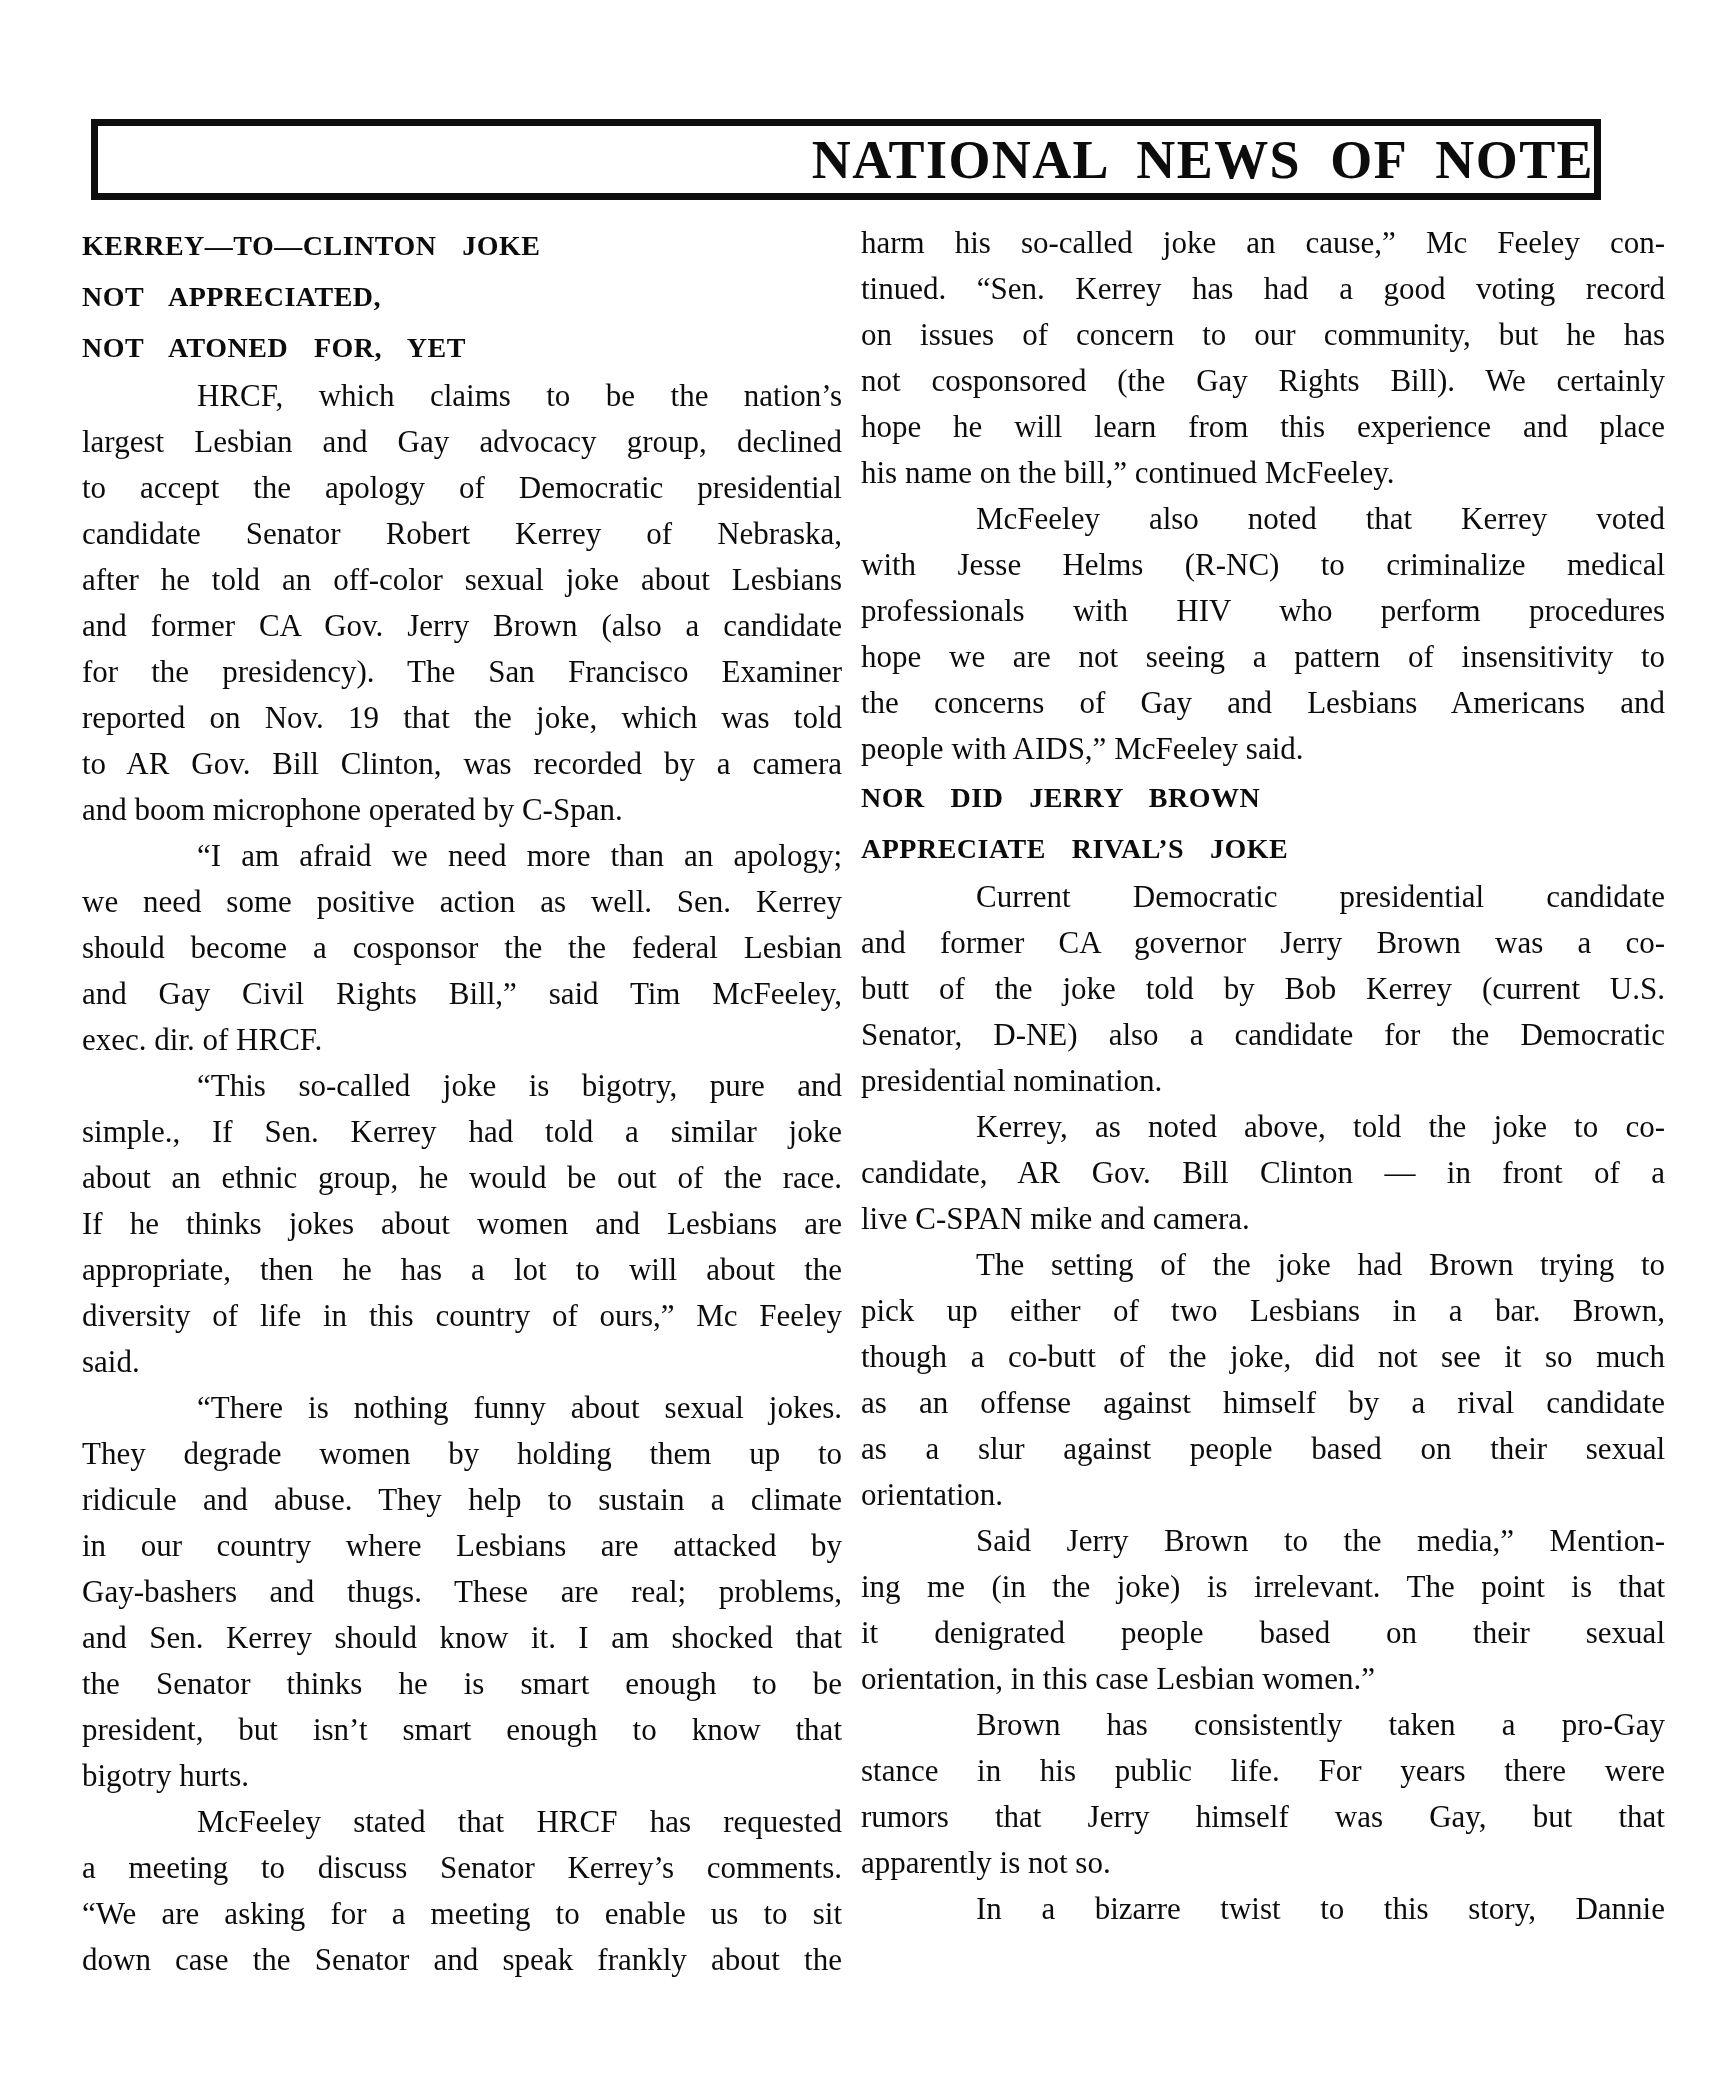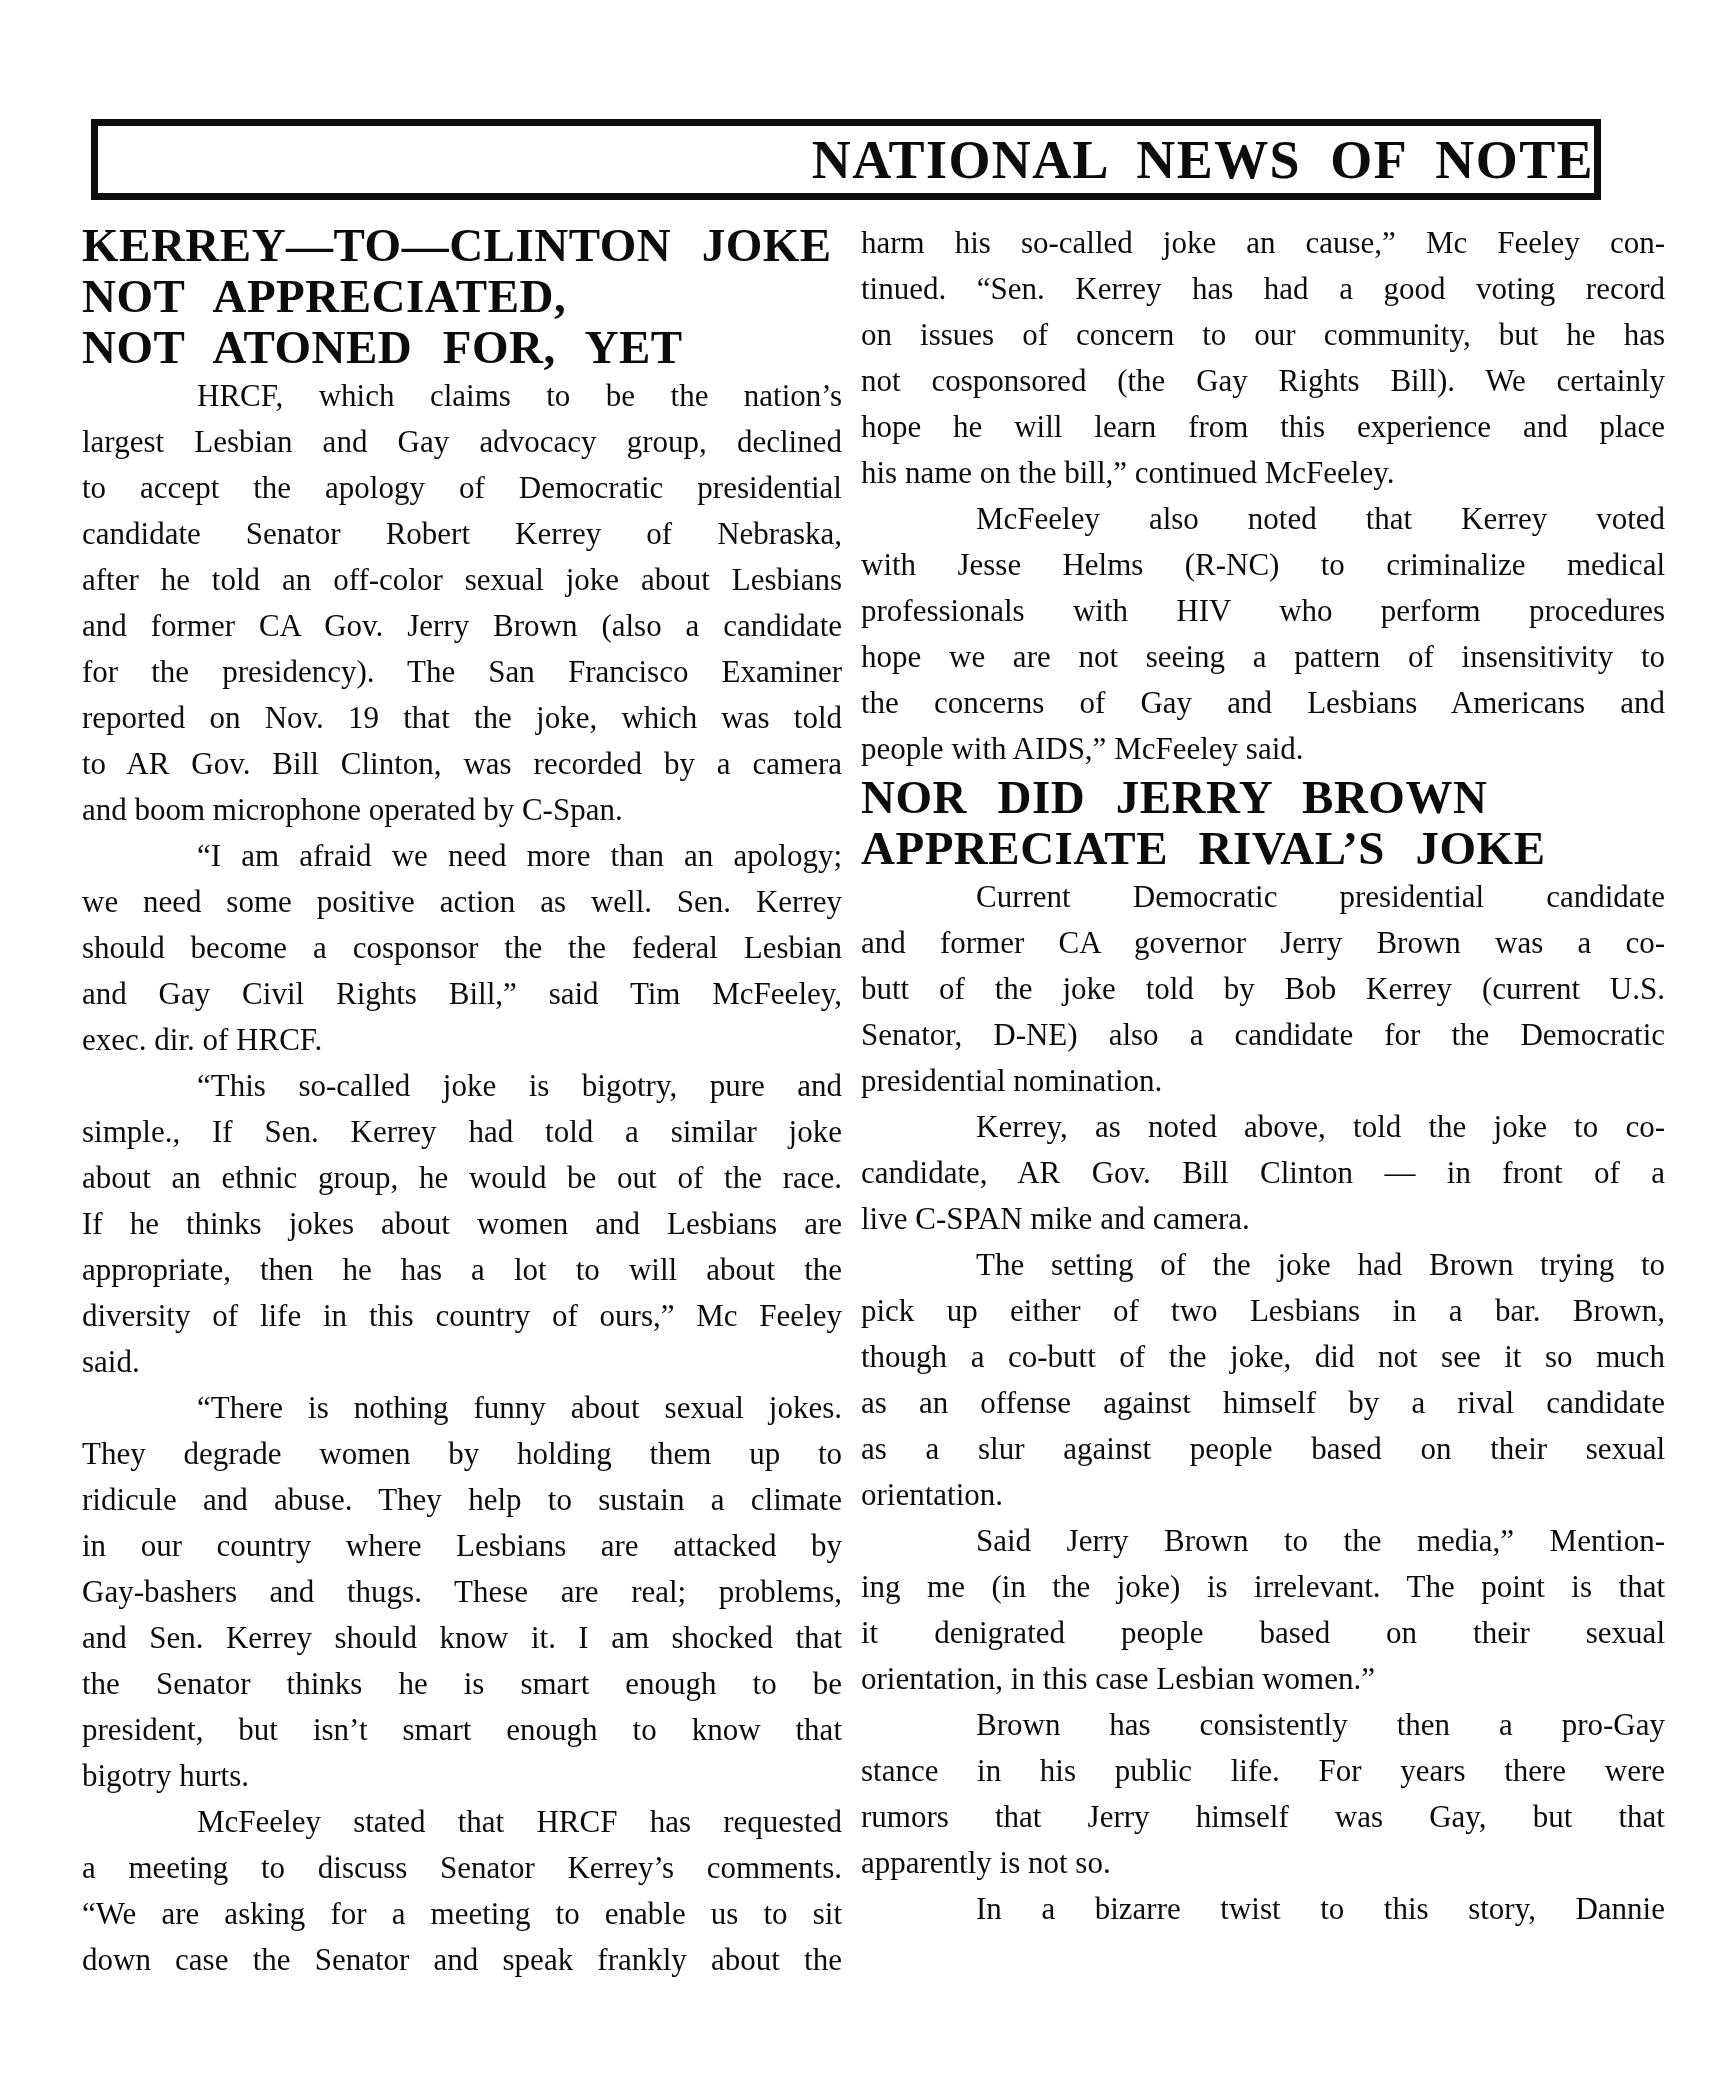--- a/index.html
+++ b/index.html
@@ -49,21 +49,21 @@
     line-height: 46px;
   }
   .line { text-align: left; }
   .line.j {
     text-align: justify;
     text-align-last: justify;
   }
   .line.ind { text-indent: 115px; }
   .heading .line {
     font-weight: 700;
-    font-size: 47px;
+    font-size: 28px;
     line-height: 51px;
     word-spacing: 18.3px;
     letter-spacing: 0.5px;
     white-space: nowrap;
   }
   .u {
     text-decoration-thickness: 3.4px;
     text-underline-offset: 4.3px;
   }
 </style>
@@ -167,21 +167,21 @@
         <div class="line j">as a slur against people based on their sexual</div>
         <div class="line">orientation.</div>
       </div>
       <div class="para">
         <div class="line j ind">Said Jerry Brown to the media,” Mention-</div>
         <div class="line j">ing me (in the joke) is irrelevant. The point is that</div>
         <div class="line j">it denigrated people based on their sexual</div>
         <div class="line">orientation, in this case Lesbian women.”</div>
       </div>
       <div class="para">
-        <div class="line j ind">Brown has consistently then a pro-Gay</div>
+        <div class="line j ind">Brown has consistently taken a pro-Gay</div>
         <div class="line j">stance in his public life. For years there were</div>
         <div class="line j">rumors that Jerry himself was Gay, but that</div>
         <div class="line">apparently is not so.</div>
       </div>
       <div class="para">
         <div class="line j ind">In a bizarre twist to this story, Dannie</div>
       </div>
     </div>
 </div>
 

